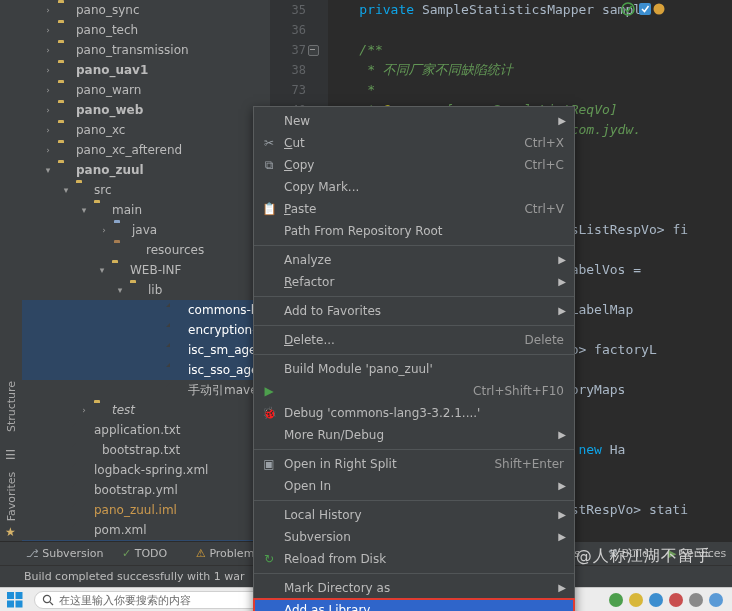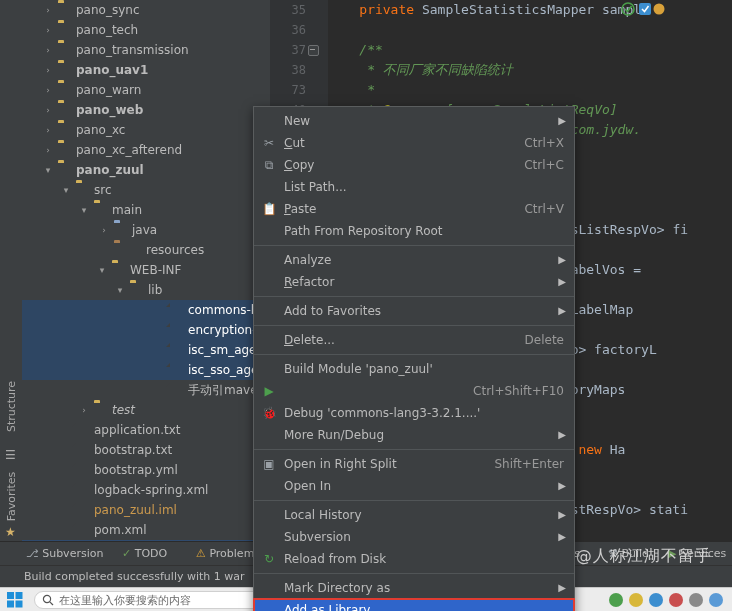--- a/index.html
+++ b/index.html
@@ -91,21 +91,21 @@
     position:absolute;left:0;top:0;width:58px;height:100%;
     background:#313335;color:#606366;font-family:"DejaVu Sans Mono","Liberation Mono",monospace;
     font-size:12px;text-align:right;
   }
   .gln{height:20px;line-height:20px;padding-right:22px;}
   .code{
     position:absolute;left:58px;top:0;right:0;height:100%;
     font-family:"DejaVu Sans Mono","Liberation Mono",monospace;
     font-size:13px;line-height:20px;color:#a9b7c6;white-space:pre;
   }
-  .kw{color:#f97316;}
+  .kw{color:#0ea5e9;}
   .cmt{color:#629755;font-style:italic;}
   .anno{color:#bbb529;}
 
   .fold-marks{position:absolute;left:38px;top:0;width:14px;}
   .fmark{position:absolute;width:9px;height:9px;border:1px solid #6e7072;border-radius:2px;background:#3c3f41;}
   .fmark:after{content:"";position:absolute;left:1px;top:3px;width:5px;height:1px;background:#9a9a9a;}
 
   
   .topicons{position:absolute;left:350px;top:0px;height:20px;}
 
@@ -319,49 +319,49 @@
         <span class="arrow" style="left: 56px;">›</span>
         <span class="ico" style="left: 72px;"><span class="fold"></span></span>
         <span class="lbl" style="left: 90px; font-style: italic;">test</span>
       </div>
       <div class="row">
         <span class="ico" style="left: 54px;"><span class="file txt"></span></span>
         <span class="lbl" style="left: 72px;">application.txt</span>
       </div>
       <div class="row">
         <span class="ico" style="left: 54px;"><span class="file txt"></span></span>
-        <span class="lbl" style="left: 72px;">bootstrap.txt</span>
+        <span class="lbl" style="left: 80px;">bootstrap.txt</span>
+      </div>
+      <div class="row">
+        <span class="ico" style="left: 54px;"><span class="file xml"></span></span>
+        <span class="lbl" style="left: 72px;">logback-spring.xml</span>
       </div>
       <div class="row">
         <span class="ico" style="left: 54px;"><span class="file yml"></span></span>
         <span class="lbl" style="left: 72px;">bootstrap.yml</span>
-      </div>
-      <div class="row">
-        <span class="ico" style="left: 54px;"><span class="file xml"></span></span>
-        <span class="lbl" style="left: 72px;">logback-spring.xml</span>
       </div>
       <div class="row">
         <span class="ico" style="left: 54px;"><span class="file iml"></span></span>
         <span class="lbl" style="left: 72px; color: rgb(204, 154, 78);">pano_zuul.iml</span>
       </div>
       <div class="row">
         <span class="ico" style="left: 54px;"><span class="file pom"></span></span>
         <span class="lbl" style="left: 72px;">pom.xml</span>
       </div>
       <div class="row sel2">
         <span class="ico" style="left: 36px;"><span class="file iml"></span></span>
         <span class="lbl" style="left: 54px;">pano_parent.iml</span>
       </div>
     </div>
 
   <div class="menu" id="menu">
       <div class="mi"><span>New</span><span class="subarrow">▶</span></div>
       <div class="mi"><span class="mico">✂</span><span><span class="und">C</span>ut</span><span class="acc">Ctrl+X</span></div>
       <div class="mi"><span class="mico">⧉</span><span><span class="und">C</span>opy</span><span class="acc">Ctrl+C</span></div>
-      <div class="mi"><span>List Path...</span></div>
+      <div class="mi"><span>Copy Mark...</span></div>
       <div class="mi"><span class="mico">📋</span><span><span class="und">P</span>aste</span><span class="acc">Ctrl+V</span></div>
       <div class="mi"><span>Path From Repository Root</span></div>
       <div class="sep"></div>
       <div class="mi"><span>Analyze</span><span class="subarrow">▶</span></div>
       <div class="mi"><span><span class="und">R</span>efactor</span><span class="subarrow">▶</span></div>
       <div class="sep"></div>
       <div class="mi"><span>Add to Favorites</span><span class="subarrow">▶</span></div>
       <div class="sep"></div>
       <div class="mi"><span><span class="und">D</span>elete...</span><span class="acc">Delete</span></div>
       <div class="sep"></div>

